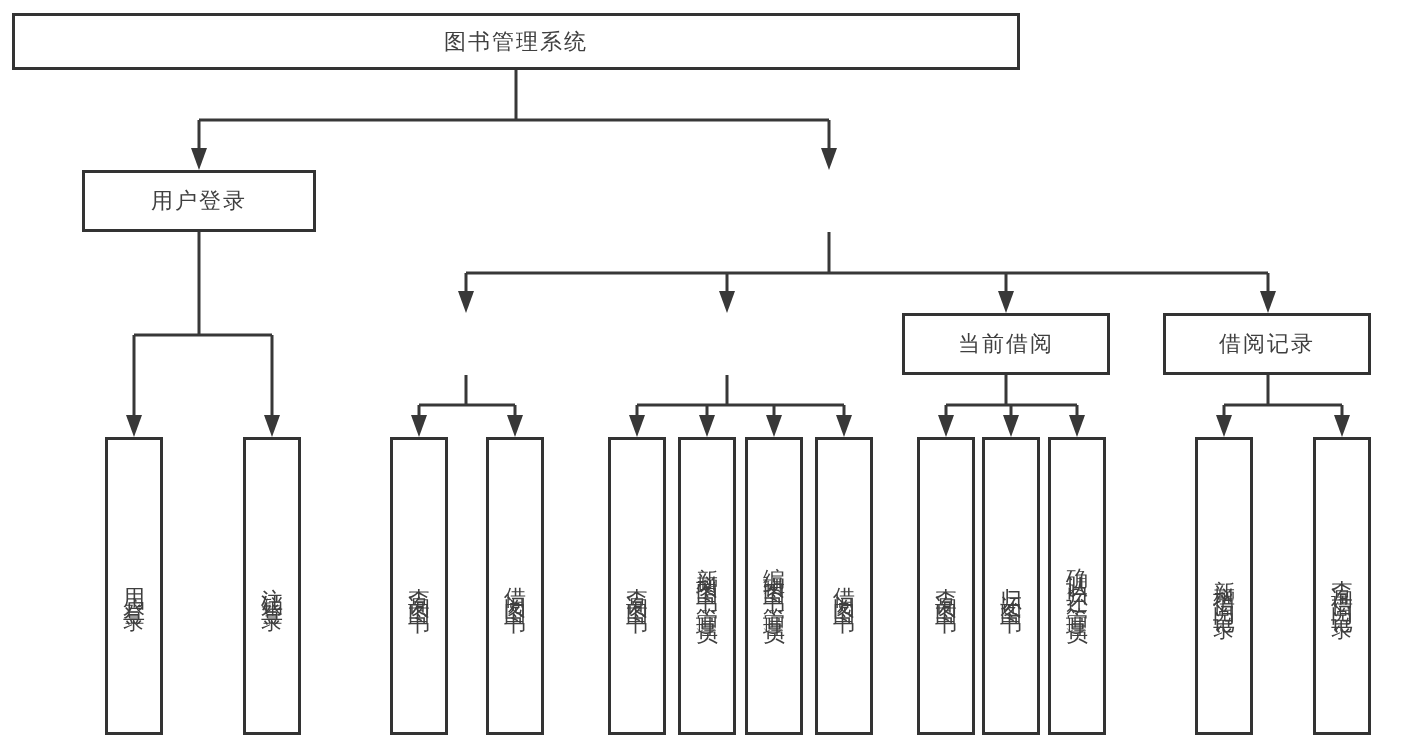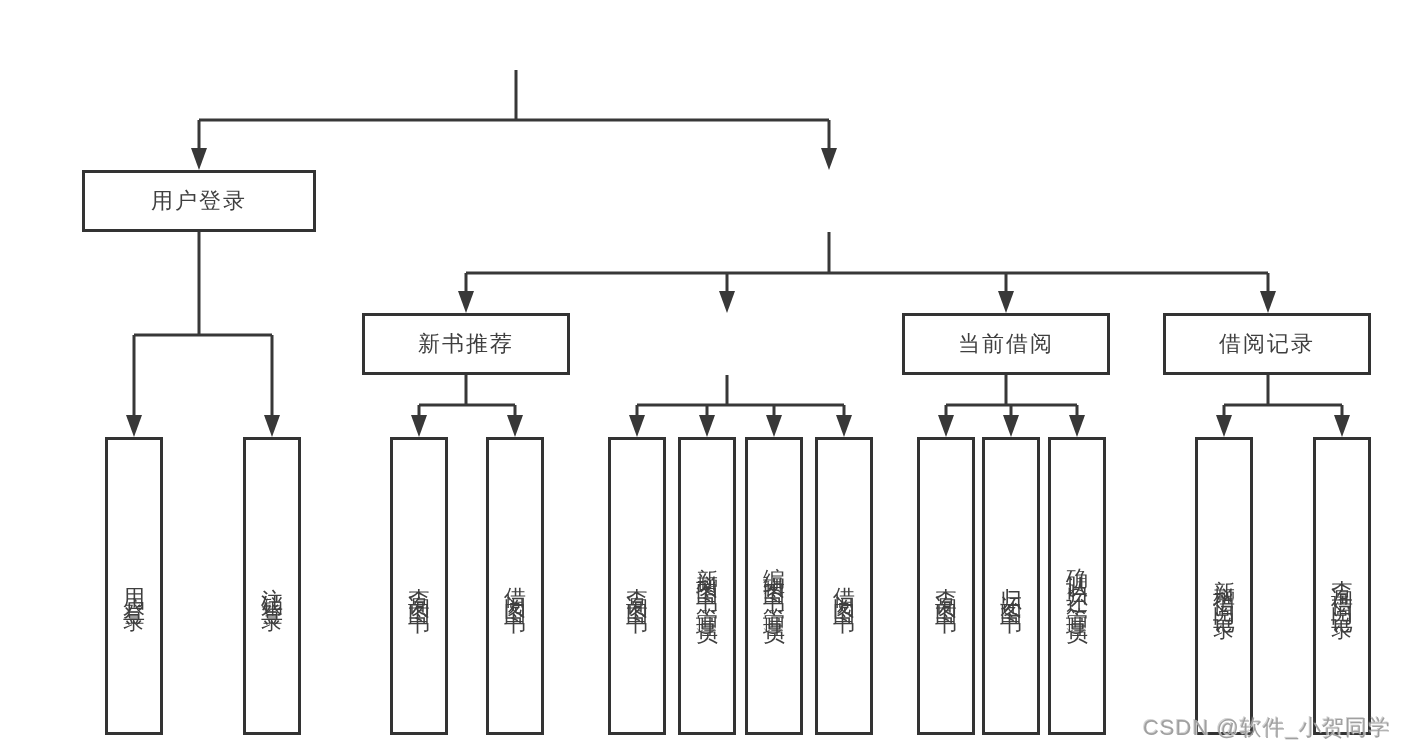--- a/index.html
+++ b/index.html
@@ -96,28 +96,28 @@
       <polygon points="766,415 782,415 774,437"></polygon>
       <polygon points="836,415 852,415 844,437"></polygon>
       <polygon points="938,415 954,415 946,437"></polygon>
       <polygon points="1003,415 1019,415 1011,437"></polygon>
       <polygon points="1069,415 1085,415 1077,437"></polygon>
       <polygon points="1216,415 1232,415 1224,437"></polygon>
       <polygon points="1334,415 1350,415 1342,437"></polygon>
     </g>
   </svg>
 
+  <div class="hbox root-box" style="left:12px;top:13px;width:1008px;height:57px;">
+    <span>图书管理系统</span>
+  </div>
 
   <div class="hbox" style="left:82px;top:170px;width:234px;height:62px;">
     <span>用户登录</span>
   </div>
 
-  <div class="hbox" style="left:362px;top:313px;width:208px;height:62px;">
-    <span>新书推荐</span>
-  </div>
   <div class="hbox" style="left:902px;top:313px;width:208px;height:62px;align-items:center;">
     <span>当前借阅</span>
   </div>
   <div class="hbox" style="left:1163px;top:313px;width:208px;height:62px;">
     <span>借阅记录</span>
   </div>
 
   <div class="leaf" style="left:105px;">
     <span class="vtext">用户登录</span>
   </div>
@@ -155,14 +155,13 @@
     <span class="vtext">确认归还（管理员）</span>
   </div>
 
   <div class="leaf" style="left:1195px;">
     <span class="vtext">新增借阅记录</span>
   </div>
   <div class="leaf" style="left:1313px;">
     <span class="vtext">查询借阅记录</span>
   </div>
 
-  <div id="watermark">CSDN @软件_小贺同学</div>
 </div>
 
 </body></html>

